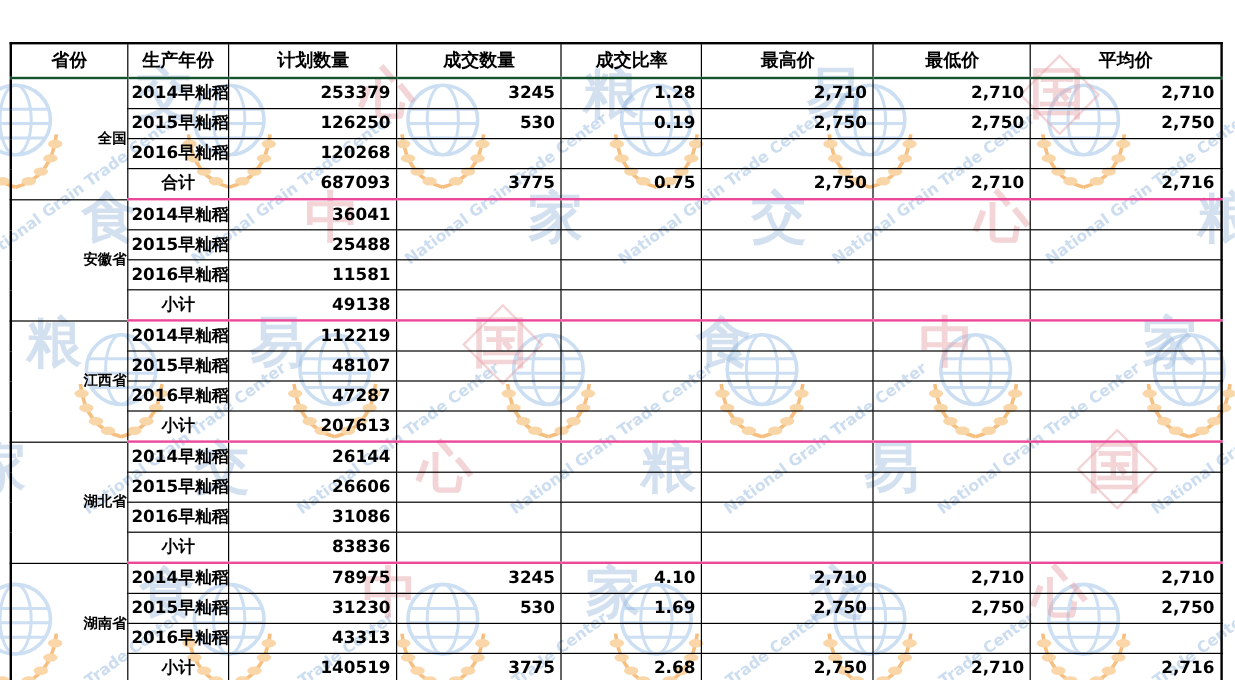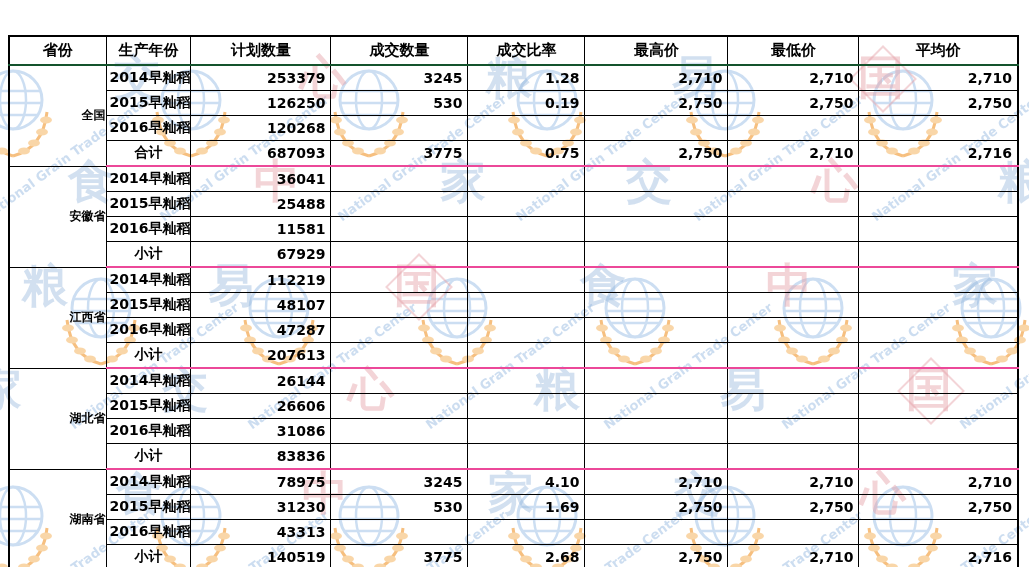--- a/index.html
+++ b/index.html
@@ -482,21 +482,21 @@
           <td class="year">2016早籼稻</td>
           <td class="num">11581</td>
           <td class="num"></td>
           <td class="num"></td>
           <td class="num"></td>
           <td class="num"></td>
           <td class="num"></td>
         </tr>
         <tr class="section-end">
           <td class="year total">小计</td>
-          <td class="num">67929</td>
+          <td class="num">49138</td>
           <td class="num"></td>
           <td class="num"></td>
           <td class="num"></td>
           <td class="num"></td>
           <td class="num"></td>
         </tr>
         <tr>
           <td rowspan="4" class="province">江西省</td>
           <td class="year">2014早籼稻</td>
           <td class="num">112219</td>

